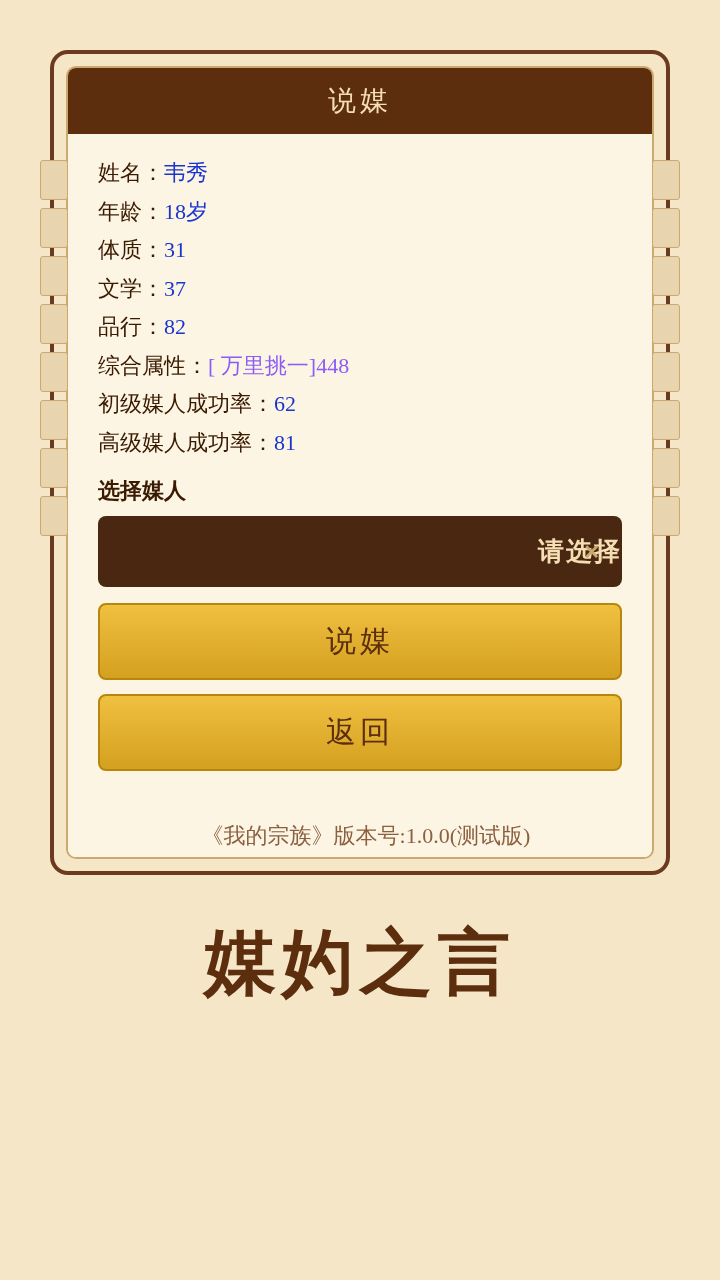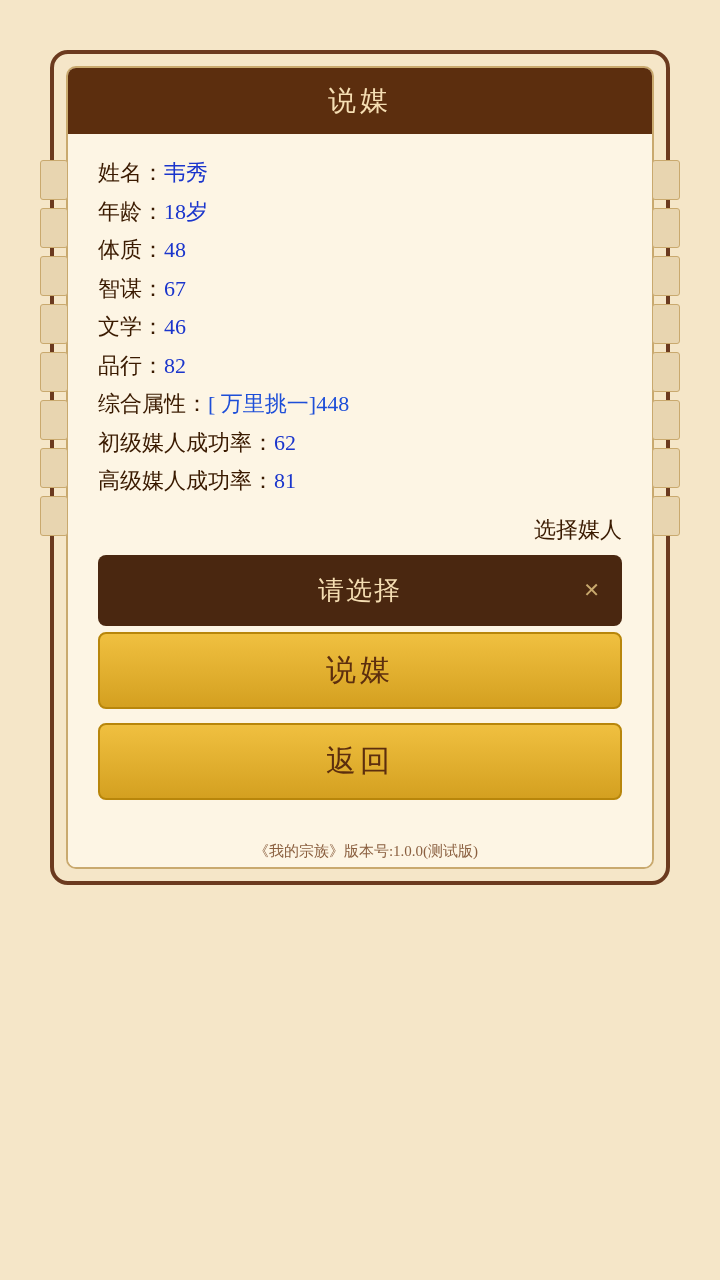--- a/index.html
+++ b/index.html
@@ -57,45 +57,47 @@
 
     .info-row .label {
       color: #3a1a00;
     }
 
     .info-row .value {
       color: #1a35cc;
     }
 
     .info-row .special {
-      color: #1d4ed8;
+      color: #8b5cf6;
       font-family: Liberation Serif, serif;
     }
 
     .select-label {
-      text-align: right;
+      text-align: left;
       font-size: 22px;
       color: #3a1a00;
       margin: 14px 0 10px 0;
+      font-weight: bold;
     }
 
     .dropdown-btn {
       width: 100%;
       background: #4a2710;
       color: #f5deb3;
       border: none;
       border-radius: 8px;
       font-size: 26px;
       padding: 18px 0;
-      text-align: center;
+      text-align: right;
       cursor: pointer;
-      margin-bottom: 6px;
+      margin-bottom: 16px;
       letter-spacing: 2px;
       font-family: 'SimSun', 'STSong', serif;
       position: relative;
+      font-weight: bold;
     }
 
     .dropdown-btn::after {
       content: '✕';
       position: absolute;
       right: 20px;
       top: 50%;
       transform: translateY(-50%);
       color: #c9a96e;
       font-size: 20px;
@@ -110,27 +112,27 @@
       text-align: center;
       cursor: pointer;
       margin-bottom: 14px;
       letter-spacing: 4px;
       font-family: 'SimSun', 'STSong', serif;
       color: #5c2e0e;
       background: linear-gradient(to bottom, #f0c040, #d4a020);
     }
 
     .action-btn:last-child {
-      margin-bottom: 10px;
+      margin-bottom: 18px;
     }
 
     .card-footer {
       text-align: center;
       padding: 12px 0 6px 12px;
-      font-size: 15px;
+      font-size: 22px;
       color: #8b6040;
       background: #fdf5e4;
     }
 
     .bottom-title {
       margin-top: 40px;
       font-size: 72px;
       color: #5c2e0e;
       font-family: 'STKaiti', 'KaiTi', 'SimSun', serif;
       font-weight: bold;
@@ -208,27 +210,24 @@
 
           
           <div class="info-section">
             <div class="info-row">
               <span class="label">姓名：</span><span class="value">韦秀</span>
             </div>
             <div class="info-row">
               <span class="label">年龄：</span><span class="value">18岁</span>
             </div>
             <div class="info-row">
-              <span class="label">体质：</span><span class="value">48</span>
-            </div>
-            <div class="info-row">
-              <span class="label">智谋：</span><span class="value">67</span>
-            </div>
-            <div class="info-row">
-              <span class="label">文学：</span><span class="value">46</span>
+              <span class="label">体质：</span><span class="value">31</span>
+            </div>
+            <div class="info-row">
+              <span class="label">文学：</span><span class="value">37</span>
             </div>
             <div class="info-row">
               <span class="label">品行：</span><span class="value">82</span>
             </div>
             <div class="info-row">
               <span class="label">综合属性：</span><span class="special">[ 万里挑一]448</span>
             </div>
             <div class="info-row">
               <span class="label">初级媒人成功率：</span><span class="value">62</span>
             </div>
@@ -256,13 +255,14 @@
         </div>
 
         <div class="card-footer">
           <span>《我的宗族》版本号:1.0.0(测试版)</span>
         </div>
 
       </div>
     </div>
   </div>
 
+  <div class="bottom-title">媒妁之言</div>
 </div>
 
 </body></html>

